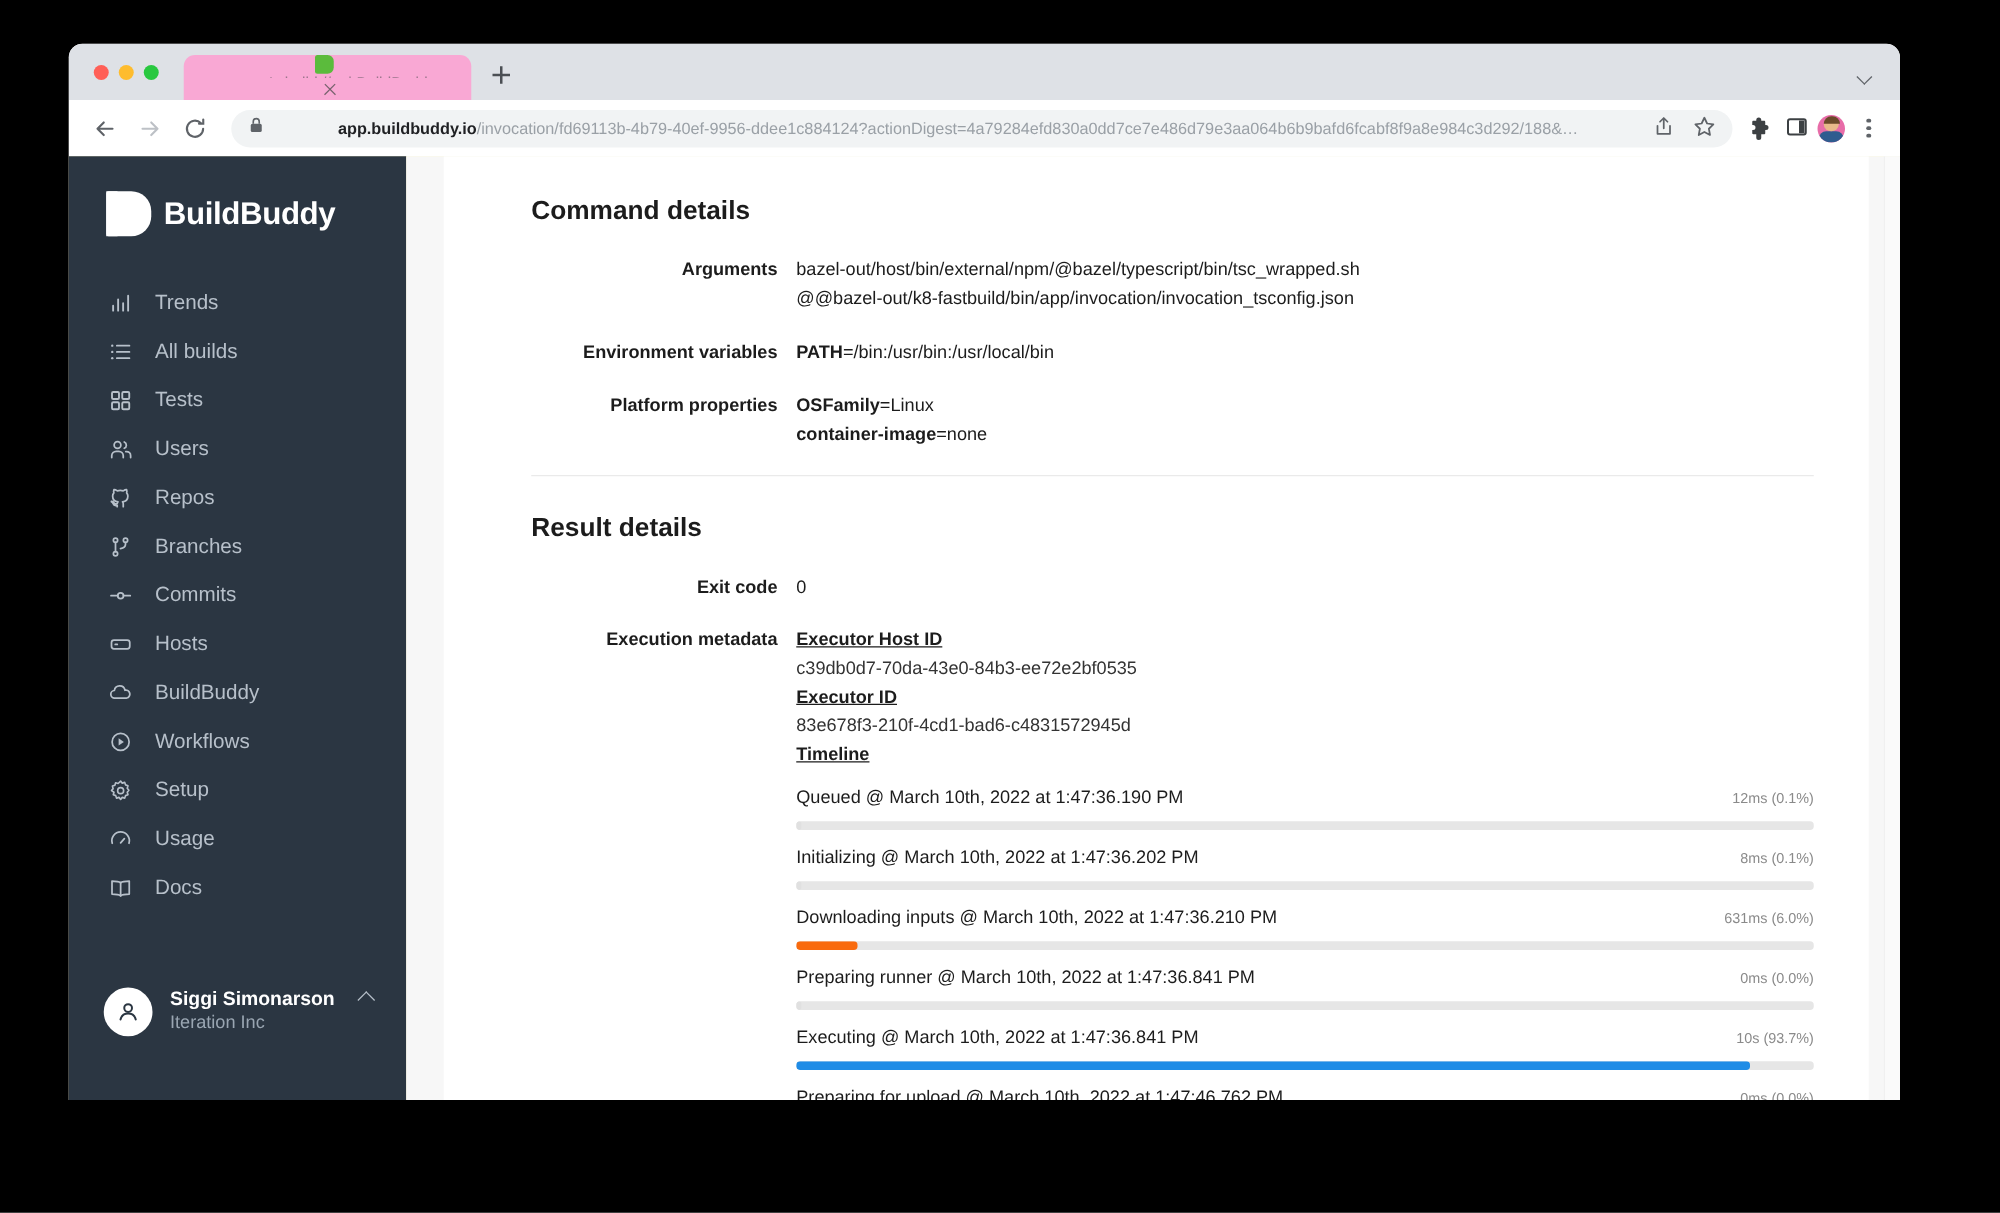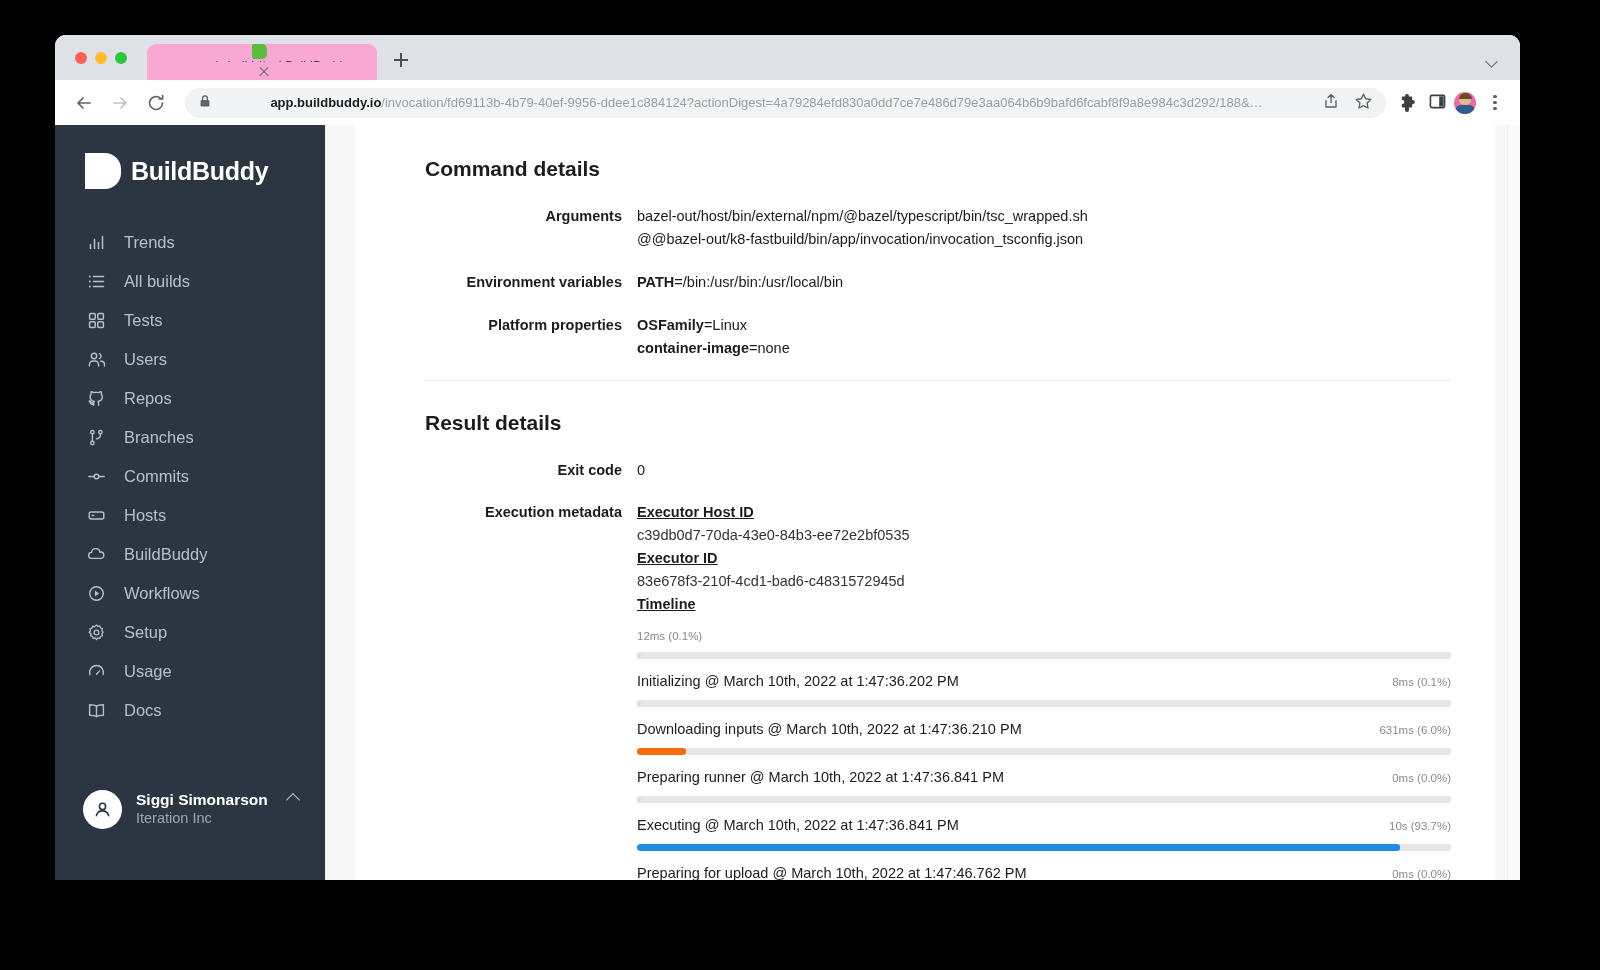--- a/index.html
+++ b/index.html
@@ -668,20 +668,21 @@
 
               <div class="meta-head">Executor Host ID</div>
               <div class="meta-val">c39db0d7-70da-43e0-84b3-ee72e2bf0535</div>
               <div class="meta-head">Executor ID</div>
               <div class="meta-val">83e678f3-210f-4cd1-bad6-c4831572945d</div>
               <div class="meta-head">Timeline</div>
 
               <div id="timeline-list">
                   <div class="timeline-row">
                     <div class="timeline-top">
+                      <span class="timeline-name">Queued @ March 10th, 2022 at 1:47:36.190 PM</span>
                       <span class="timeline-dur">12ms (0.1%)</span>
                     </div>
                     <div class="timeline-bar">
                       <div class="timeline-fill" style="width: 0.45%; background: rgb(224, 224, 224);"></div>
                     </div>
                   </div>
                   <div class="timeline-row">
                     <div class="timeline-top">
                       <span class="timeline-name">Initializing @ March 10th, 2022 at 1:47:36.202 PM</span>
                       <span class="timeline-dur">8ms (0.1%)</span>

